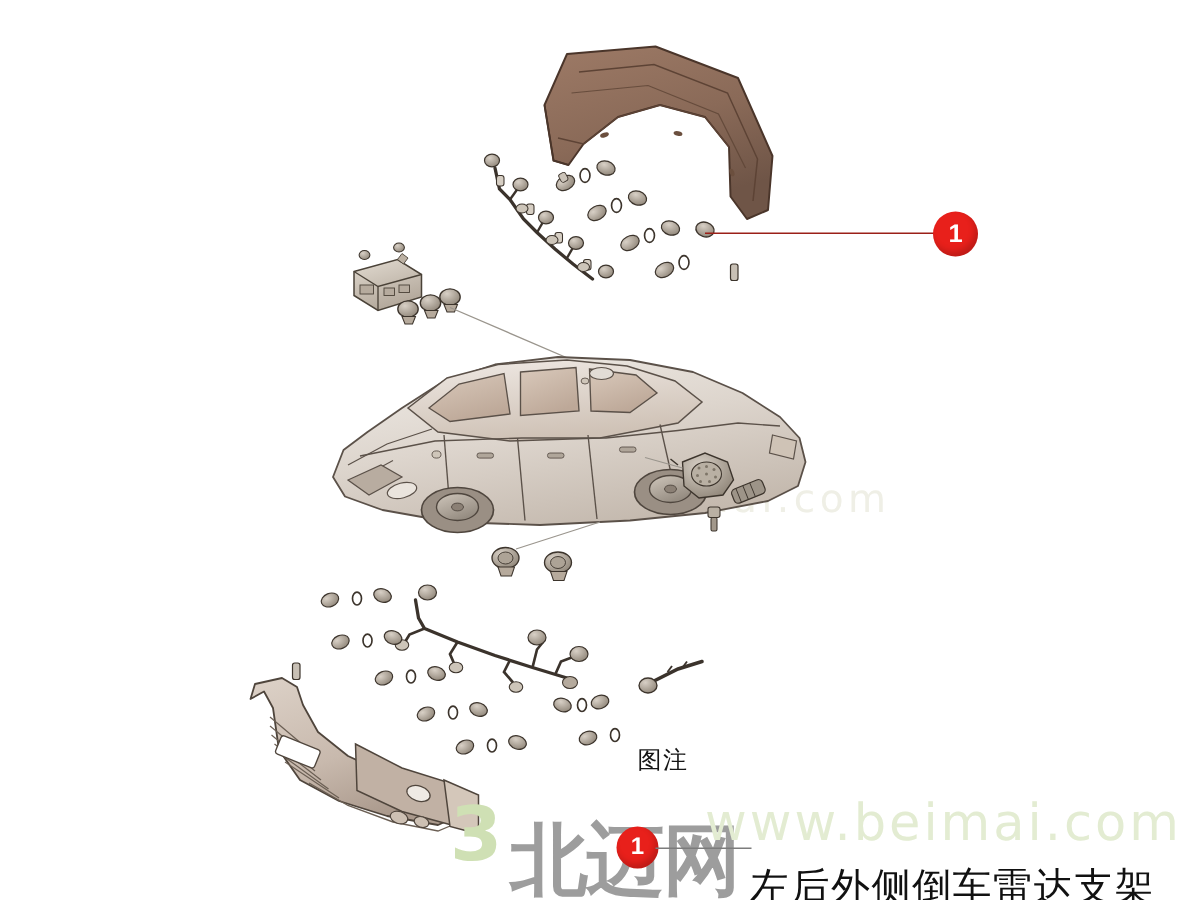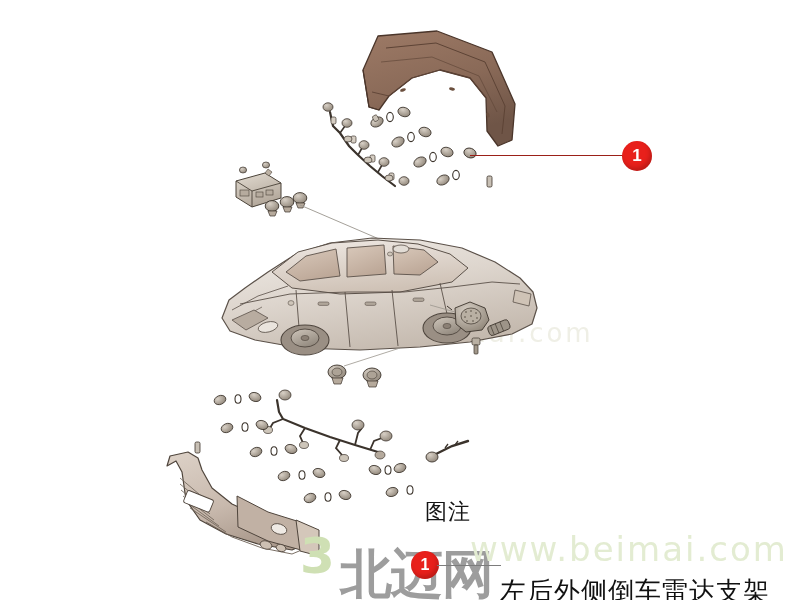--- a/index.html
+++ b/index.html
@@ -70,21 +70,21 @@
   #badge-top{left:622px;top:141px;}
   #badge-legend{left:411px;top:551px;width:28px;height:28px;font-size:16px;}
 
   .leader{position:absolute;height:0;border-top:1.6px solid #9b2018;}
   #leader-top{left:470px;top:155px;width:155px;}
   #leader-legend{left:437px;top:565px;width:64px;border-top:1.5px solid #7c7c7c;}
 
   
   #legend-title{
     position:absolute;left:425px;top:497px;
-    font-size:22px;color:#141414;letter-spacing:1px;
+    font-size:16px;color:#141414;letter-spacing:1px;
     font-family:"DejaVu Sans",sans-serif;
   }
   #legend-item-text{
     position:absolute;left:500px;top:574px;
     font-size:26px;color:#111111;letter-spacing:1px;white-space:nowrap;
     font-family:"DejaVu Sans",sans-serif;
   }
 
   svg{position:absolute;left:0;top:0;}
 </style>

